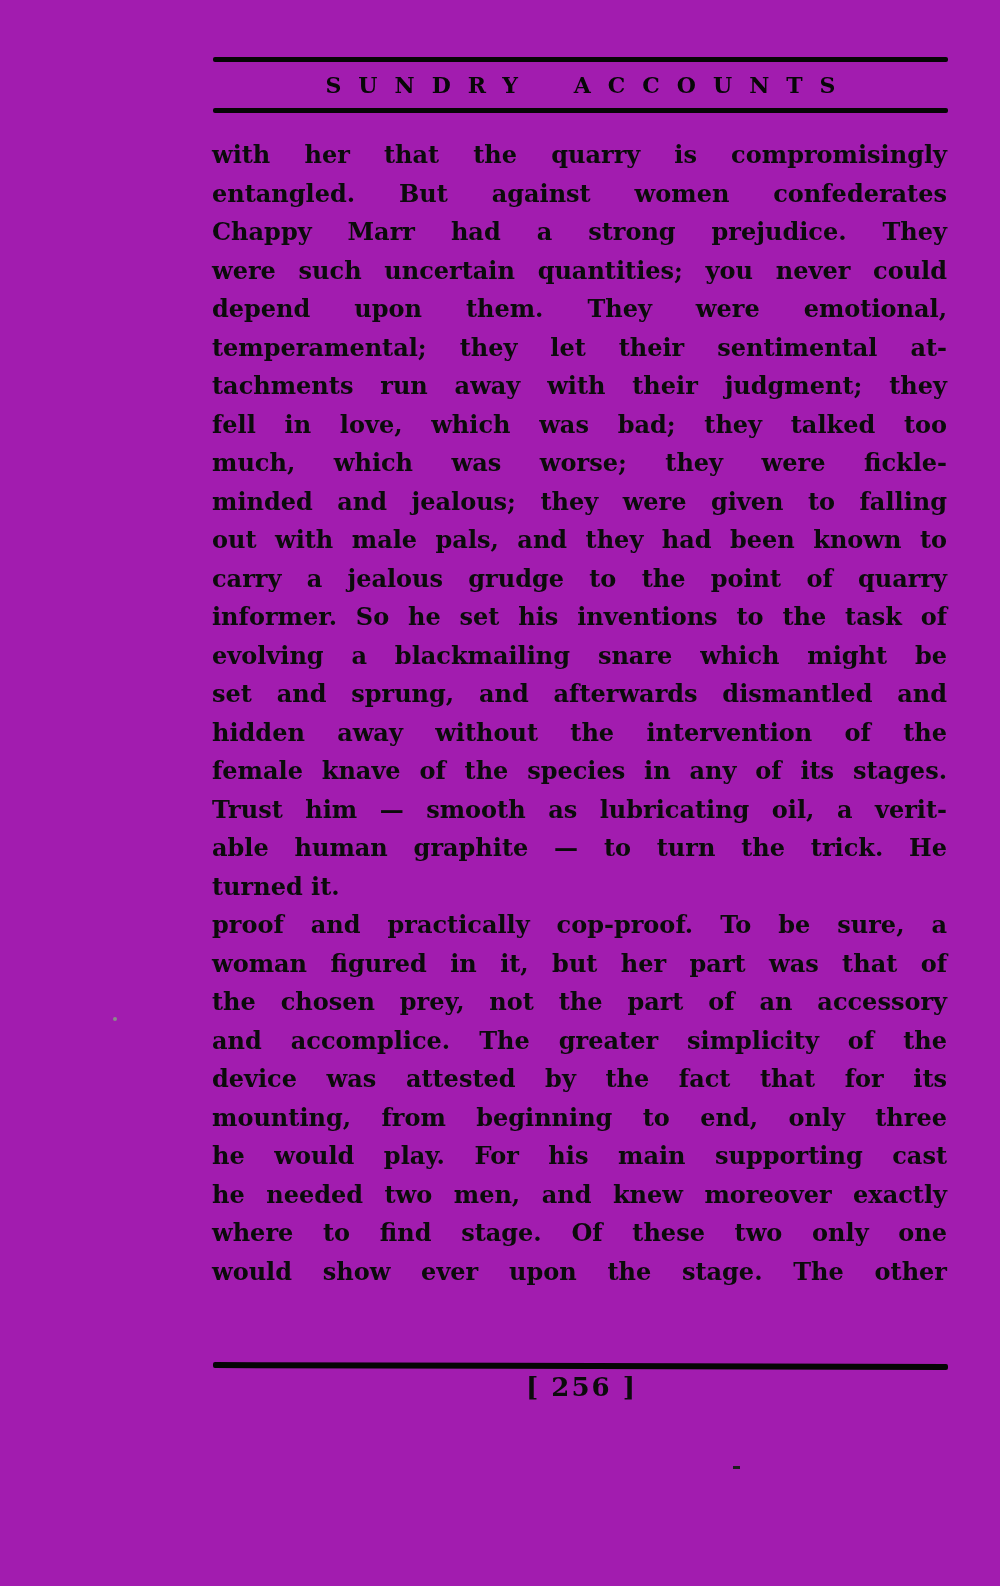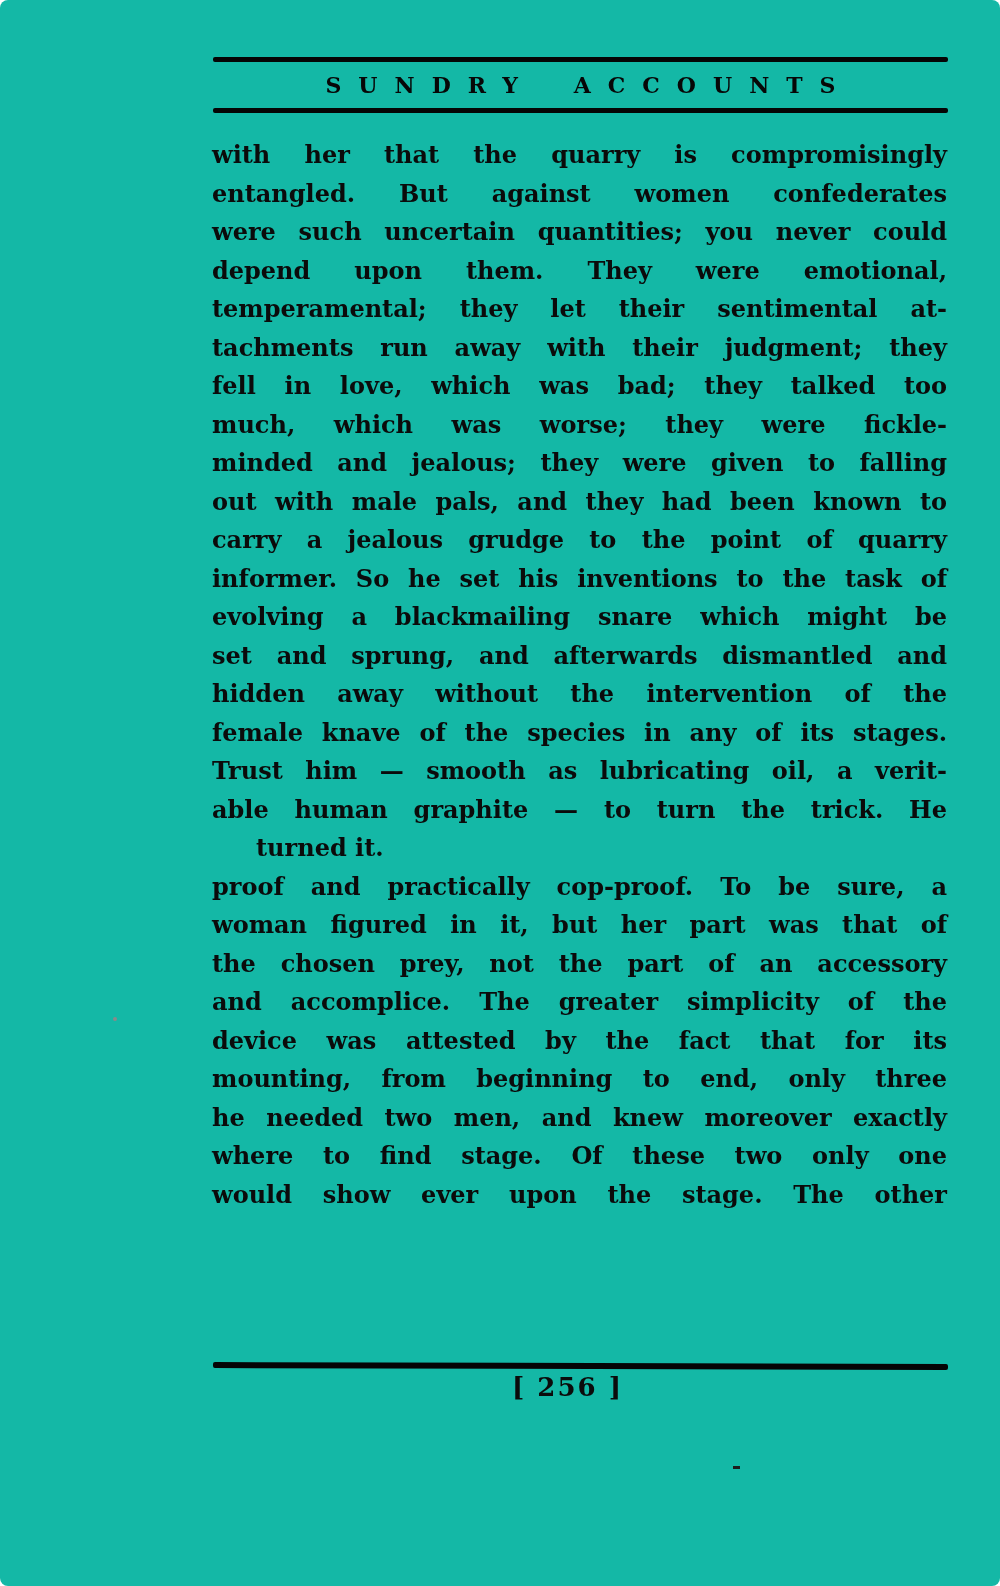--- a/index.html
+++ b/index.html
@@ -5,22 +5,21 @@
   html, body { margin: 0; padding: 0; }
   body {
     width: 1000px; height: 1586px;
     background: #ffffff;
     position: relative;
     font-family: "DejaVu Serif", serif;
     overflow: hidden;
   }
   .page {
     position: absolute; inset: 0;
-    background: #14b8a6;
-    border-radius: 8px;
+    background: #a21caf;
   }
   .rule {
     position: absolute; left: 213px; width: 735px;
     background: #050505; border-radius: 2px;
   }
   .rule-top    { top: 57px;  height: 5px; }
   .rule-mid    { top: 108px; height: 5px; }
   .rule-bottom { top: 1363px; height: 6px; transform: rotate(0.15deg); }
   .header-title {
     position: absolute; top: 72px; left: 213px; width: 735px;
@@ -36,24 +35,24 @@
     font-size: 24px; font-weight: 700;
     color: #0b0b0b;
   }
   .line {
     height: 38.5px; line-height: 38.5px;
     text-align: justify;
     text-align-last: justify;
     overflow: visible;
     white-space: normal;
   }
-  .line.short { text-align-last: left; margin-left: 44px; }
+  .line.short { text-align-last: left; }
   .line.indent { text-indent: 30px; }
   .page-number {
-    position: absolute; top: 1372px; left: 200px; width: 735px;
+    position: absolute; top: 1372px; left: 214px; width: 735px;
     text-align: center;
     font-size: 26px; font-weight: 700;
     color: #0b0b0b;
     letter-spacing: 2px;
   }
   .speck { position: absolute; background: #666; }
   .speck-1 { left: 113px; top: 1017px; width: 4px; height: 4px; border-radius: 50%; background: #8a8a8a; }
   .speck-2 { left: 733px; top: 1466px; width: 7px; height: 3px; background: #1d1d1d; }
 </style>
 </head>
@@ -64,20 +63,21 @@
   <div class="rule rule-top"></div>
 
   <div class="header-title">SUNDRY ACCOUNTS</div>
 
   <div class="rule rule-mid"></div>
 
   <div class="body-text">
 
   <div class="line">with her that the quarry is compromisingly</div>
       <div class="line">entangled. But against women confederates</div>
+      <div class="line">Chappy Marr had a strong prejudice. They</div>
       <div class="line">were such uncertain quantities; you never could</div>
       <div class="line">depend upon them. They were emotional,</div>
       <div class="line">temperamental; they let their sentimental at-</div>
       <div class="line">tachments run away with their judgment; they</div>
       <div class="line">fell in love, which was bad; they talked too</div>
       <div class="line">much, which was worse; they were fickle-</div>
       <div class="line">minded and jealous; they were given to falling</div>
       <div class="line">out with male pals, and they had been known to</div>
       <div class="line">carry a jealous grudge to the point of quarry</div>
       <div class="line">informer. So he set his inventions to the task of</div>
@@ -87,20 +87,21 @@
       <div class="line">female knave of the species in any of its stages.</div>
       <div class="line">Trust him — smooth as lubricating oil, a verit-</div>
       <div class="line">able human graphite — to turn the trick. He</div>
       <div class="line short">turned it.</div>
       <div class="line">proof and practically cop-proof. To be sure, a</div>
       <div class="line">woman figured in it, but her part was that of</div>
       <div class="line">the chosen prey, not the part of an accessory</div>
       <div class="line">and accomplice. The greater simplicity of the</div>
       <div class="line">device was attested by the fact that for its</div>
       <div class="line">mounting, from beginning to end, only three</div>
+      <div class="line">he would play. For his main supporting cast</div>
       <div class="line">he needed two men, and knew moreover exactly</div>
       <div class="line">where to find stage. Of these two only one</div>
       <div class="line">would show ever upon the stage. The other</div>
     </div>
 
   <div class="rule rule-bottom"></div>
 
   <div class="page-number">[ 256 ]</div>
 
   <div class="speck speck-1"></div>

